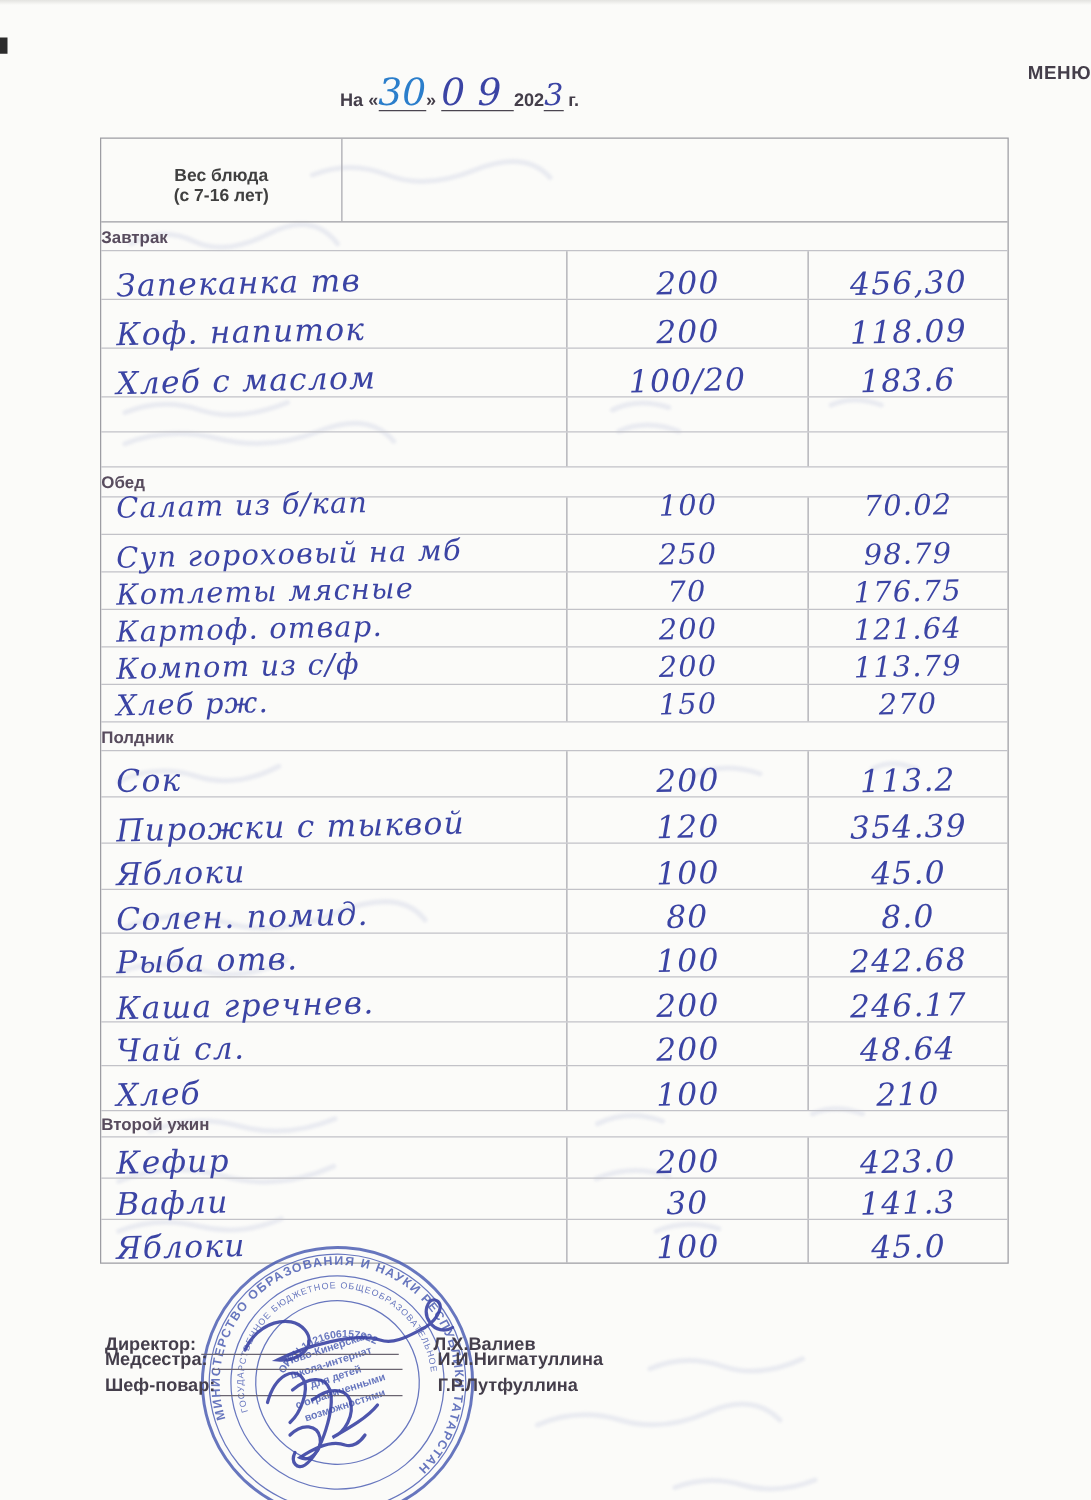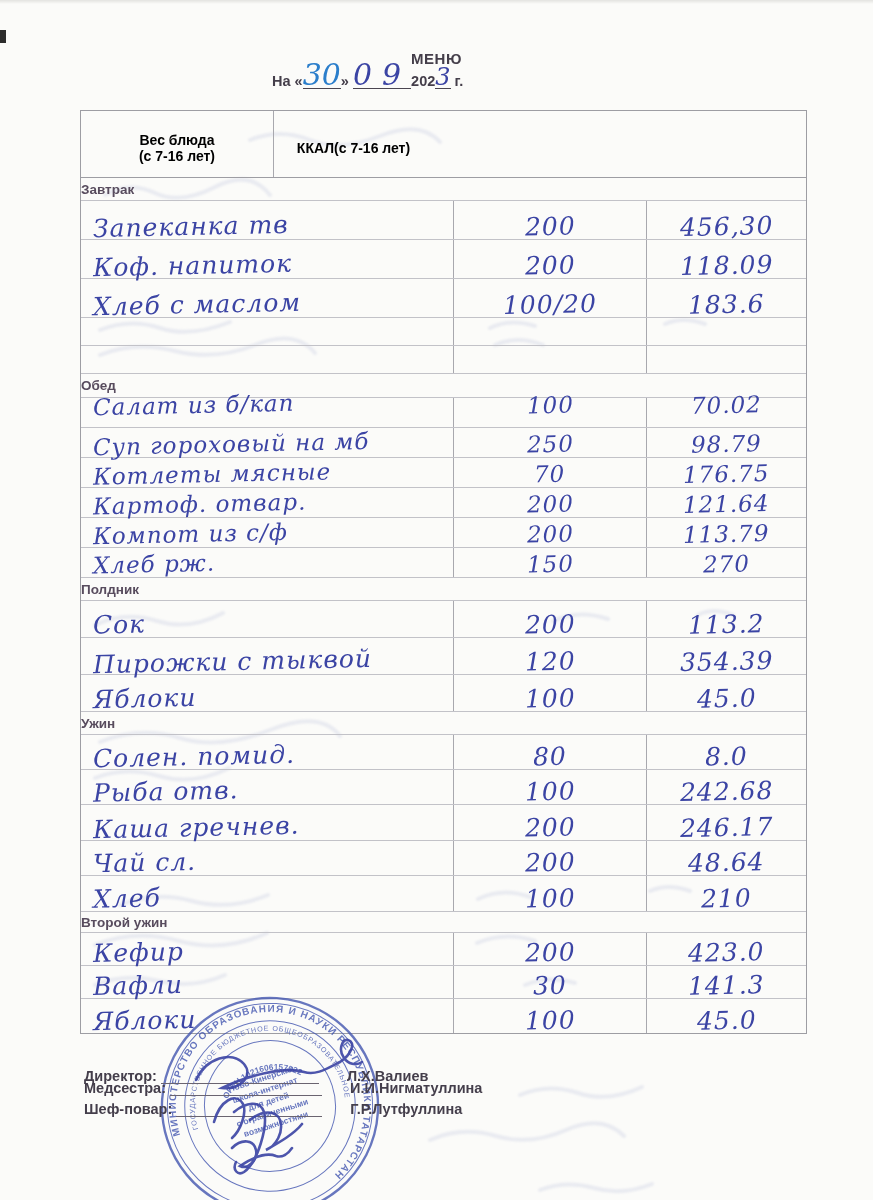--- a/index.html
+++ b/index.html
@@ -5,21 +5,21 @@
   html,body{margin:0;padding:0;background:#e9e9e7;}
   .page{
     position:relative; width:873px; height:1200px; margin:0 auto;
     background:#fbfbf9; overflow:hidden;
     font-family:"Liberation Sans", sans-serif; color:#48414f;
   }
   .topshade{position:absolute;left:0;top:0;width:873px;height:4px;background:linear-gradient(#e3e3e0,#fbfbf9);}
   .scanmark{position:absolute;background:#2c2c2c;}
 
   
-  .doc-title{position:absolute;top:50px;left:0;width:873px;text-align:center;
+  .doc-title{position:absolute;top:50px;left:0;width:873px;text-align:right;
     font-size:15px;font-weight:bold;letter-spacing:.5px;color:#443e4a;}
   .date-line{position:absolute;top:68px;left:272px;display:flex;align-items:flex-end;
     font-size:14.5px;font-weight:bold;color:#443e4a;white-space:pre;}
   .ublank{display:inline-block;border-bottom:1.6px solid #4a4550;text-align:center;
     overflow:visible;}
   .hwfont{font-family:"DejaVu Serif", serif;font-style:italic;font-weight:normal;}
   .day-hw{width:52px;font-size:30px;line-height:14px;color:#2b7ecb;transform:rotate(-4deg);}
   .month-hw{width:170px;font-size:30px;line-height:14px;color:#3b44a4;letter-spacing:10px;}
   .year-hw{width:15px;font-size:24px;line-height:14px;color:#3b44a4;}
 
@@ -27,21 +27,21 @@
   .menu-table{position:absolute;left:80px;top:110px;width:727px;
     border:1px solid #9d9da3;box-sizing:border-box;background:transparent;}
   .trow{display:flex;border-bottom:1px solid #c2c2c8;position:relative;box-sizing:border-box;}
   .trow:last-child{border-bottom:none;}
   .c1,.c2,.c3{box-sizing:border-box;display:flex;align-items:flex-end;overflow:visible;}
   .c1{width:373px;border-right:1px solid #a8a8ae;padding-left:12px;}
   .c2{width:193px;border-right:1px solid #a8a8ae;justify-content:center;}
   .c3{width:159px;justify-content:center;}
   .hdr{border-bottom:1px solid #9d9da3;}
   .hdr .c1,.hdr .c2,.hdr .c3{align-items:flex-start;justify-content:center;padding-top:8px;
-    font-weight:bold;font-size:14px;color:#000000;text-align:center;flex-direction:column;}
+    font-weight:bold;font-size:14px;color:#404040;text-align:center;flex-direction:column;}
   .hdr .c1{align-items:center;padding-left:0;}
   .hdr .c2{align-items:center;}
   .hdr .c3{align-items:center;}
   .wline2{margin-top:0;}
   .band{display:flex;align-items:center;border-bottom:1px solid #c2c2c8;
     font-weight:bold;font-size:13.5px;color:#584c5e;box-sizing:border-box;}
   .h68{height:67px}.h23{height:23px}.h24{height:24px}.h21{height:21px}
   .h39{height:39px}.h28{height:28px}.h30{height:30px}.h37{height:37px}
   .h35{height:35px}.h36{height:36px}.h33{height:33px}.h34{height:34px}
   .hw{font-family:"DejaVu Serif", serif;font-style:italic;color:#3b44a4;
@@ -91,23 +91,20 @@
     <span>На «</span><span class="ublank"><span class="hwfont day-hw">30</span></span><span>» </span><span class="ublank"><span class="hwfont month-hw">09</span></span><span>202</span><span class="ublank"><span class="hwfont year-hw">3</span></span><span> г.</span>
   </div>
 
   <div class="menu-table">
 
     <div class="trow hdr h68">
       <div class="c2">
           <span>Вес блюда</span>
           <span class="wline2">(с 7-16 лет)</span>
         </div>
-      <div class="c3">
-          <span>ККАЛ(с 7-16 лет)</span>
-        </div>
     </div>
 
     <div class="band h23">
         <span>Завтрак</span>
       </div>
 
     <div class="trow h39">
       <div class="c1">
           <span class="hw">Запеканка тв</span>
         </div>
@@ -254,23 +251,20 @@
           <span class="hw">Яблоки</span>
         </div>
       <div class="c2">
           <span class="hw">100</span>
         </div>
       <div class="c3">
           <span class="hw">45.0</span>
         </div>
     </div>
 
-    <div class="band h23">
-        <span>Ужин</span>
-      </div>
 
     <div class="trow h35">
       <div class="c1">
           <span class="hw">Солен. помид.</span>
         </div>
       <div class="c2">
           <span class="hw">80</span>
         </div>
       <div class="c3">
           <span class="hw">8.0</span>

